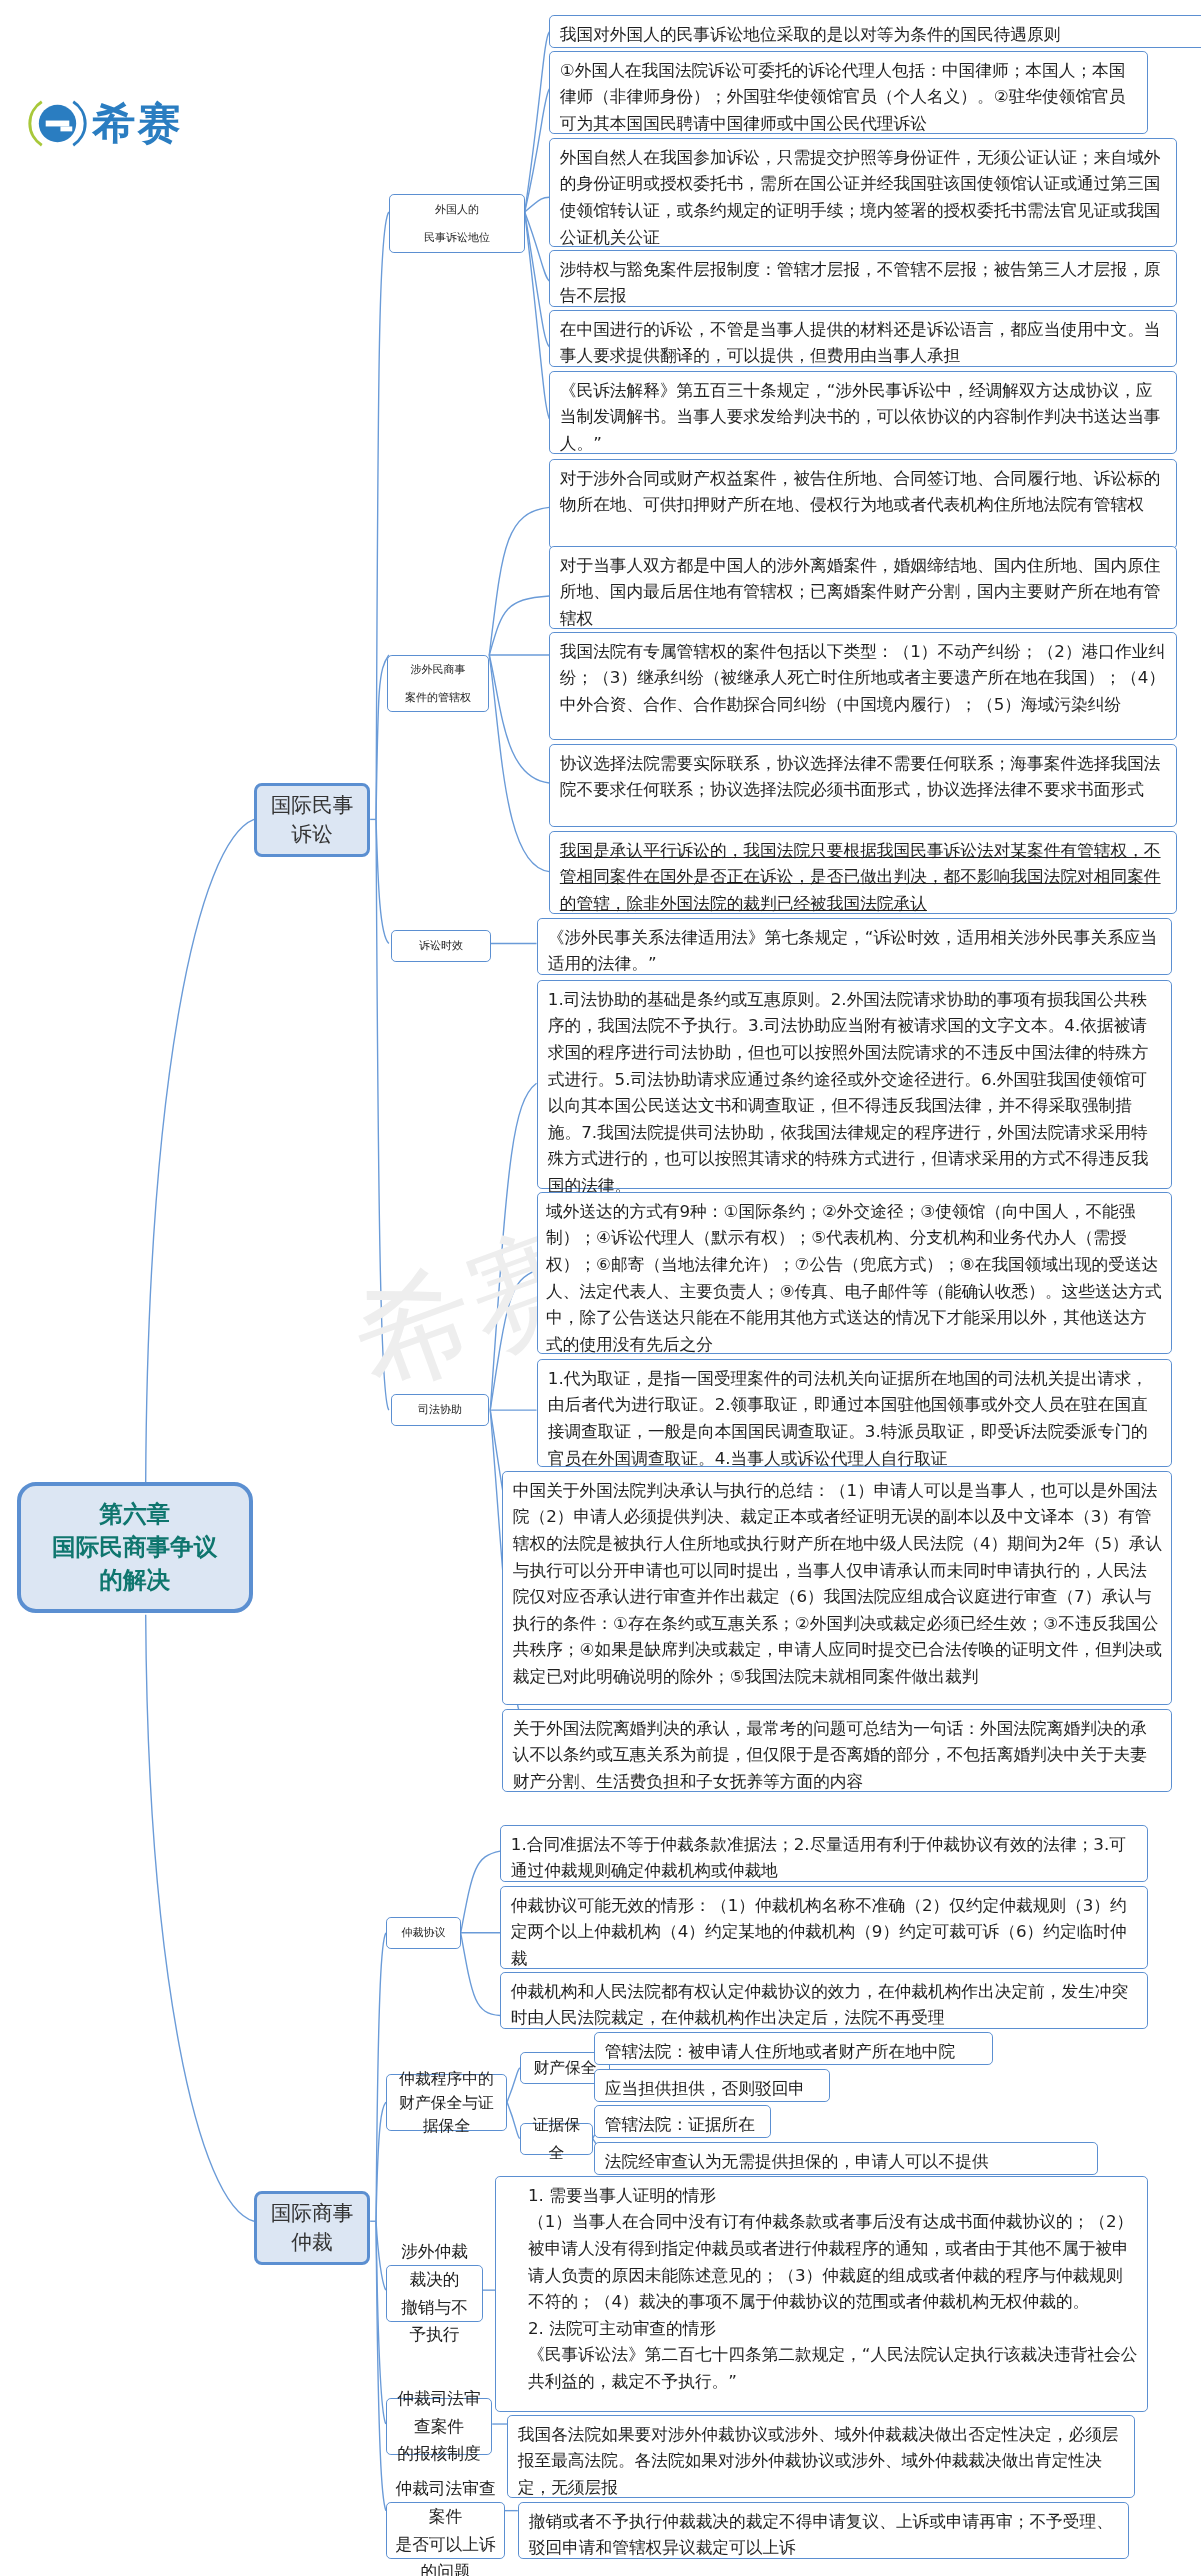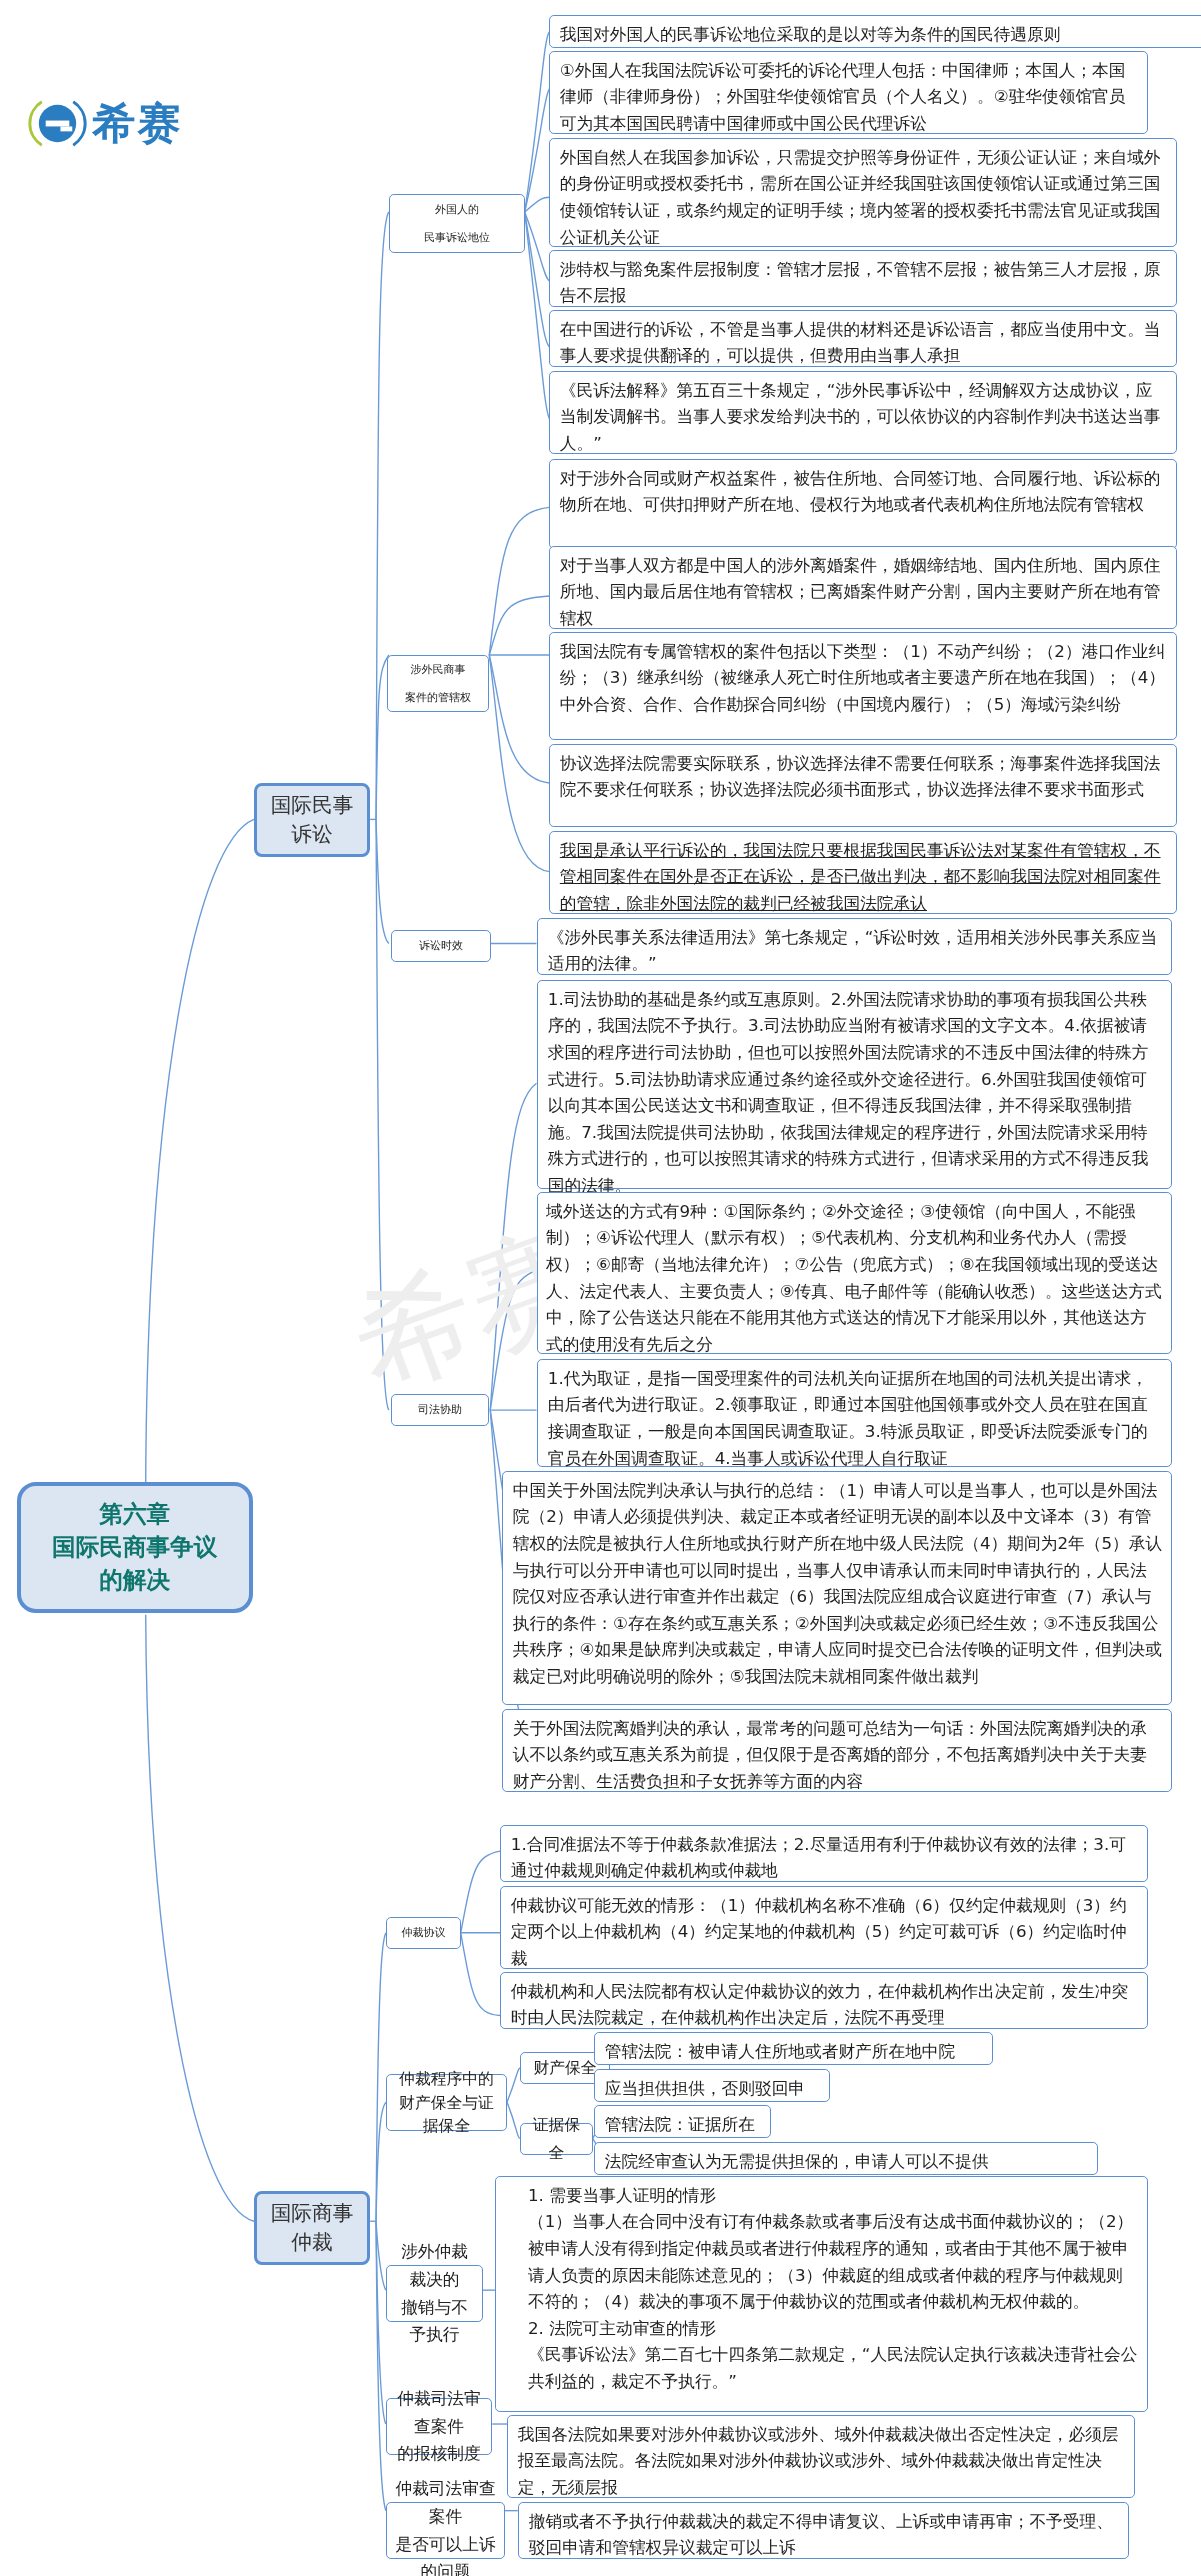--- a/index.html
+++ b/index.html
@@ -147,21 +147,21 @@
 
 <div class="main" style="left:254px;top:2191px;width:116px;height:74px;">
   <span>国际商事
 仲裁</span>
 </div>
 
 <div class="branch" style="left:386px;top:1917px;width:75px;height:31.5px;">
   <span>仲裁协议</span>
 </div>
 <div class="node" style="left:500px;top:1825px;width:648px;height:57px;">1.合同准据法不等于仲裁条款准据法；2.尽量适用有利于仲裁协议有效的法律；3.可通过仲裁规则确定仲裁机构或仲裁地</div>
-<div class="node" style="left:500px;top:1886px;width:648px;height:83px;">仲裁协议可能无效的情形：（1）仲裁机构名称不准确（6）仅约定仲裁规则（3）约定两个以上仲裁机构（4）约定某地的仲裁机构（5）约定可裁可诉（6）约定临时仲裁</div>
+<div class="node" style="left:500px;top:1886px;width:648px;height:83px;">仲裁协议可能无效的情形：（1）仲裁机构名称不准确（2）仅约定仲裁规则（3）约定两个以上仲裁机构（4）约定某地的仲裁机构（9）约定可裁可诉（6）约定临时仲裁</div>
 <div class="node" style="left:500px;top:1972px;width:648px;height:57px;">仲裁机构和人民法院都有权认定仲裁协议的效力，在仲裁机构作出决定前，发生冲突时由人民法院裁定，在仲裁机构作出决定后，法院不再受理</div>
 
 <div class="branch" style="left:386px;top:2074px;width:121px;height:57px;font-size:15.8px;line-height:23.6px;">
   <span>仲裁程序中的
 财产保全与证据保全</span>
 </div>
 <div class="branch" style="left:520px;top:2052px;width:90px;height:31.5px;font-size:15.8px;">
   <span>财产保全</span>
 </div>
 <div class="node" style="left:594px;top:2032px;width:399px;height:32.5px;">管辖法院：被申请人住所地或者财产所在地中院</div>

